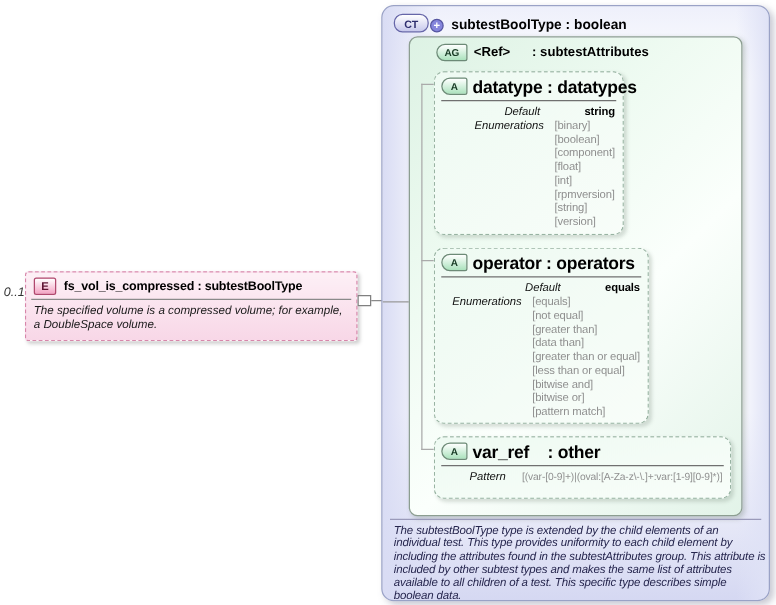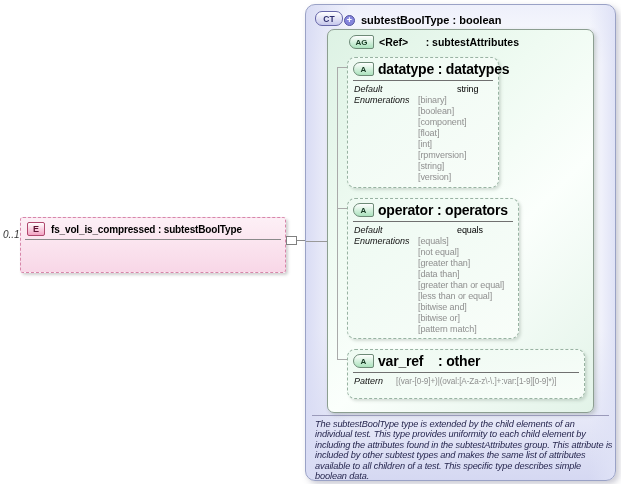--- a/index.html
+++ b/index.html
@@ -65,26 +65,26 @@
 
   
   .attr-box{position:absolute;left:19px;box-sizing:border-box;
     border:1px dashed #98b3a2;border-radius:8px;
     background:linear-gradient(to bottom right,#eefaf2,#f8fdf9);
     box-shadow:2px 2px 3px rgba(90,110,95,.22);}
   .attr-title-row{display:flex;align-items:center;gap:4px;padding:3px 5px 2px;}
   .attr-title{font-weight:bold;font-size:14px;letter-spacing:-.2px;white-space:pre;color:#000;}
   .attr-sep{border-top:1px solid #707070;margin:1px 5px 2px;}
   .detail-rows{padding:1px 6px;}
-  .detail-row{display:flex;}
+  .detail-row{display:flex;justify-content:flex-end;}
   .detail-label{font-style:italic;font-size:9px;line-height:11px;color:#111;width:64px;flex:none;}
   .detail-label.narrow{width:42px;}
   .detail-values{font-size:9px;line-height:11px;}
   .detail-values div{white-space:nowrap;letter-spacing:-.1px;}
-  .val-default{font-weight:normal;color:#000;margin-left:39px;}
+  .val-default{font-weight:bold;color:#000;}
   .val-enum{color:#8f8f8f;}
   .val-pattern{color:#8f8f8f;font-size:8.2px;letter-spacing:-.15px;}
 
   
   #annotation-sep{position:absolute;left:6px;top:410px;width:297px;border-top:1px solid #9a9aba;}
   #annotation{position:absolute;left:9px;top:414px;width:298px;font-style:italic;
     font-size:9.2px;line-height:10.4px;letter-spacing:-.12px;color:#26264e;}
 </style>
 </head>
 <body>
@@ -92,20 +92,21 @@
 <div id="stage">
 
   <div id="cardinality">0..1</div>
 
   <div id="element-box">
     <div class="el-title-row">
       <div class="e-icon">E</div>
       <div id="element-title">fs_vol_is_compressed : subtestBoolType</div>
     </div>
     <div class="box-sep"></div>
+    <div id="element-desc">The specified volume is a compressed volume; for example, a DoubleSpace volume.</div>
   </div>
 
   <div class="conn-square"></div>
   <div class="conn-line" id="conn-line-a"></div>
 
   <div id="ct-panel">
     <div class="ct-title-row">
       <div class="ct-pill">CT</div>
       <div class="plus-badge">+</div>
       <div id="ct-title">subtestBoolType : boolean</div>

